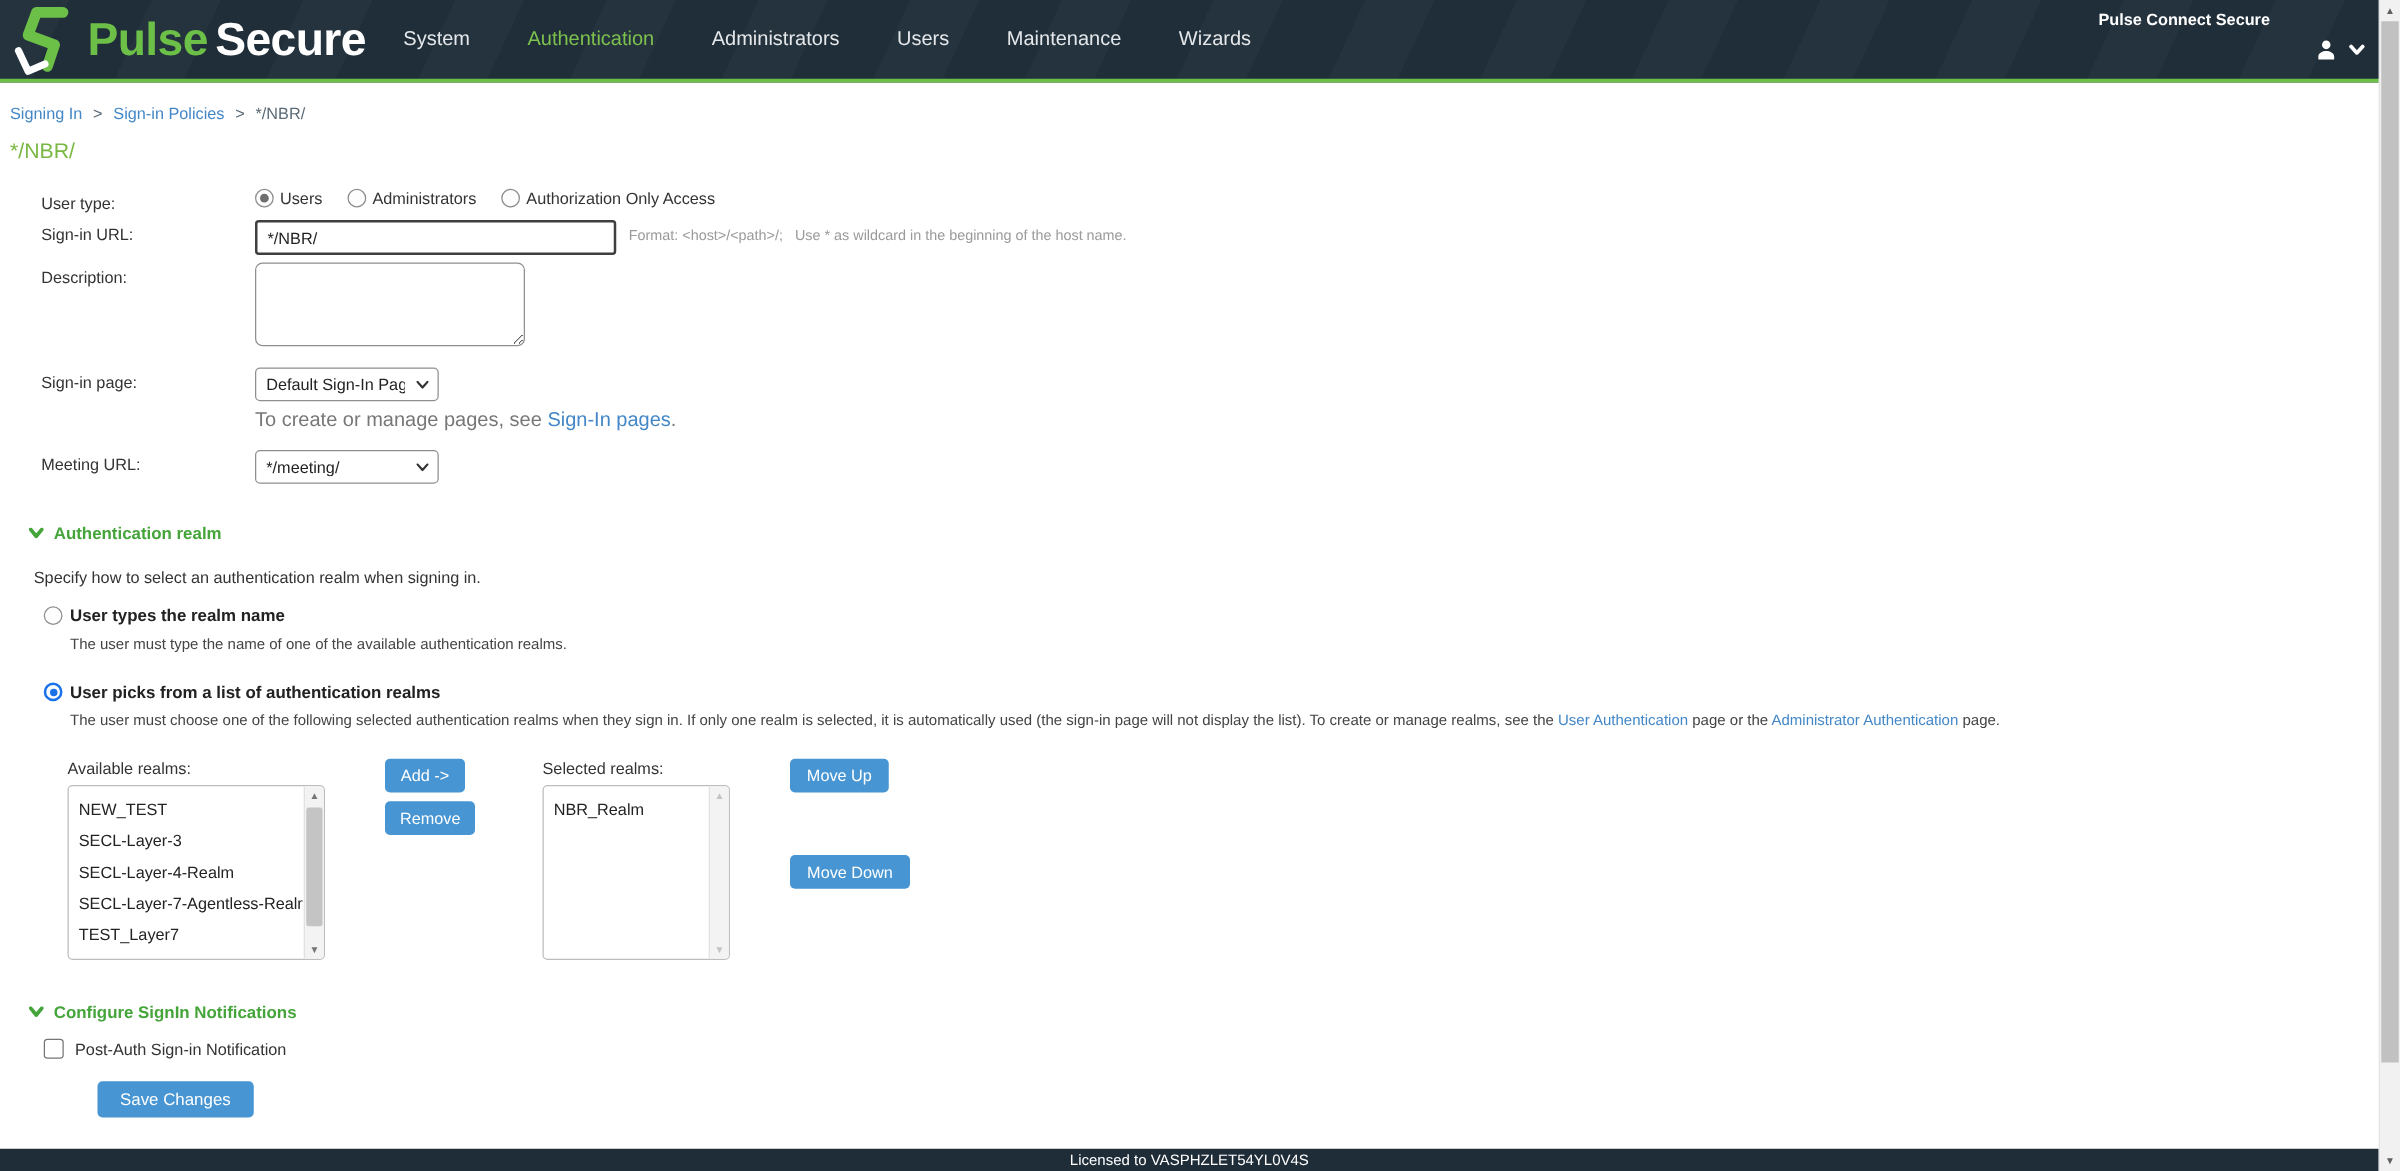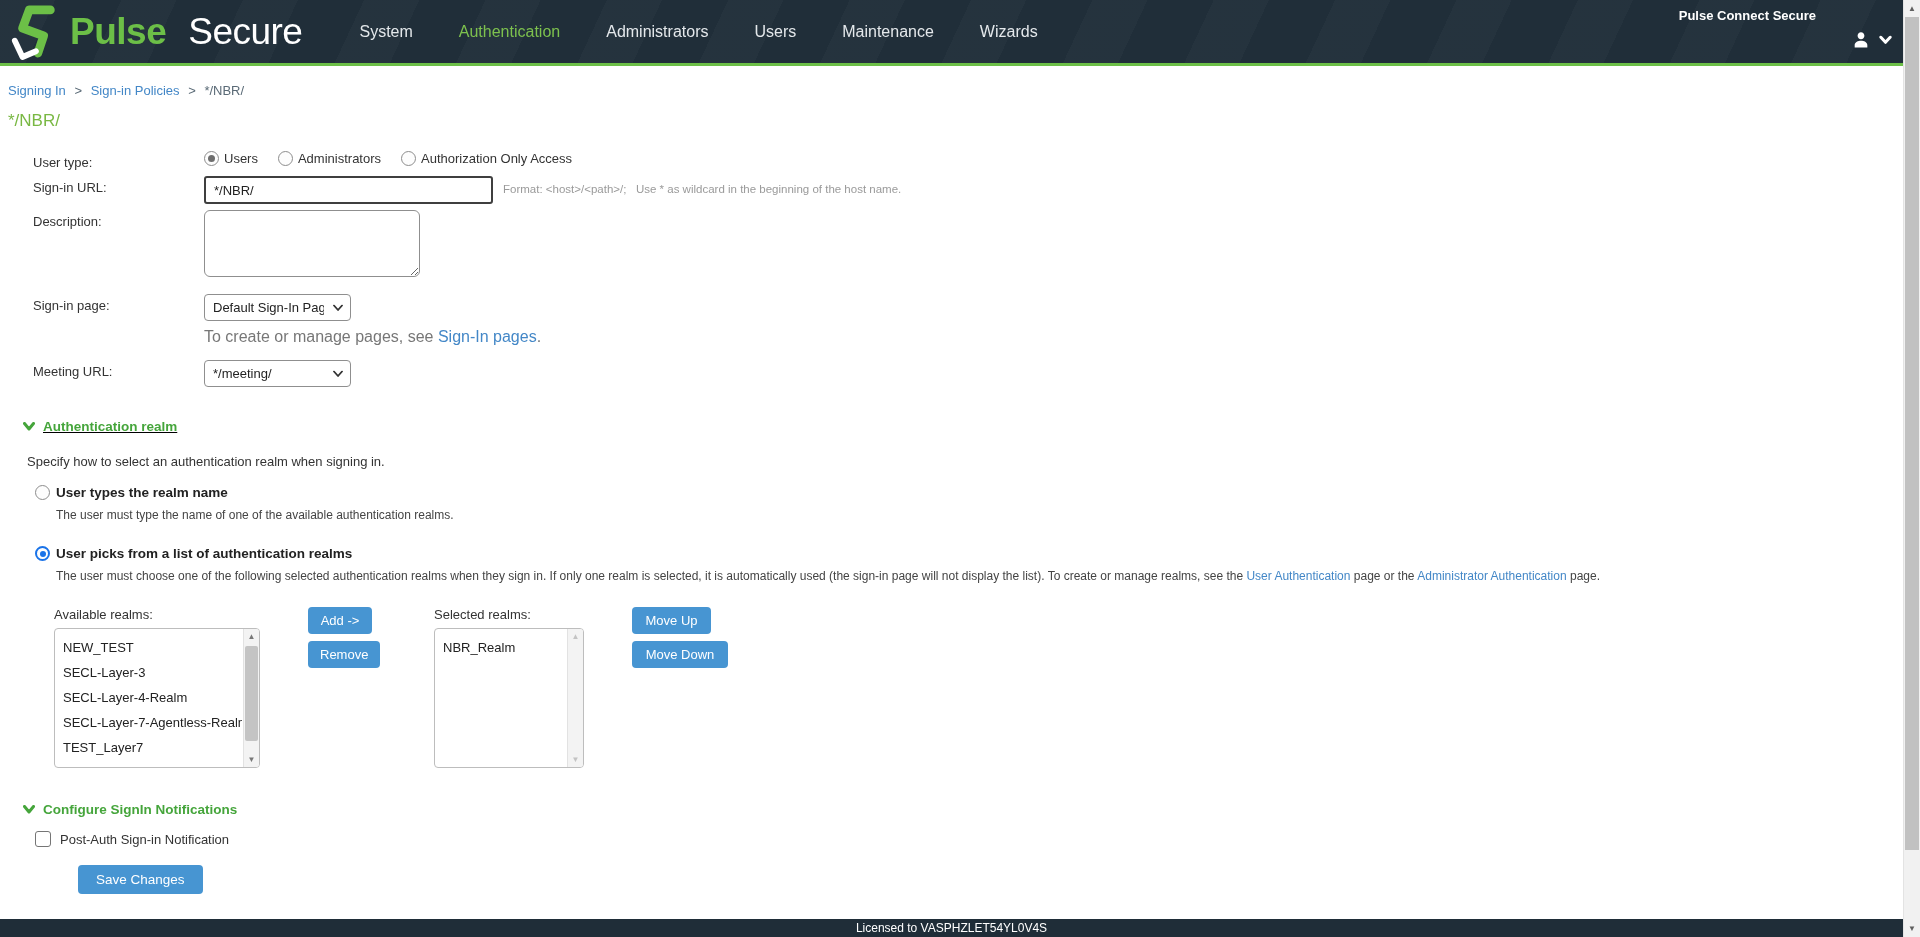--- a/index.html
+++ b/index.html
@@ -11,23 +11,23 @@
   .topbar {
     position:relative; height:66px; background:#202e39;
     background-image:repeating-linear-gradient(115deg, rgba(255,255,255,0.025) 0 50px, rgba(0,0,0,0) 50px 110px);
     border-bottom:3px solid #6cbf47;
     display:flex; align-items:center;
   }
   .brand { display:flex; align-items:center; padding-left:10px; }
   .brand-logo { margin-right:10px; }
   .brand-word { font-size:37px; letter-spacing:-0.5px; white-space:nowrap; }
   .brand-pulse { color:#6cbf47; font-weight:700; }
-  .brand-secure { color:#ffffff; font-weight:400; margin-left:22px; }
-
-  .mainnav { display:flex; align-items:flex-end; gap:46px; margin-left:57px; }
+  .brand-secure { color:#ffffff; font-weight:700; margin-left:6px; }
+
+  .mainnav { display:flex; align-items:flex-end; gap:46px; margin-left:30px; }
   .mainnav a { color:#e4e8eb; font-size:16px; text-decoration:none; cursor:pointer; }
   .mainnav a.active { color:#7dc14e; }
 
   .product-name { position:absolute; top:8px; right:104px; color:#ffffff; font-size:13px; font-weight:700; }
   .user-menu { position:absolute; top:30px; right:28px; display:flex; align-items:center; gap:8px; cursor:pointer; }
 
   
   .content { padding-left:8px; }
 
   .breadcrumb { padding-top:17px; font-size:13px; color:#5a6a76; }
@@ -73,21 +73,21 @@
   .sel-signin select { width:147px; }
   .sel-meeting select { width:147px; }
   .sel-notif select  { width:183px; }
 
   .sub-hint { font-size:16px; color:#777; margin-top:7px; margin-bottom:14px; }
   .sub-hint a { color:#4387c7; text-decoration:none; cursor:pointer; }
 
   
   .section-header { display:flex; align-items:center; gap:8px; margin-left:15px; }
   .section-header .sh-title { font-size:13.5px; font-weight:700; color:#45a53b; }
-  .sec-auth { margin-top:32px;text-decoration:underline; }
+  .sec-auth { margin-top:32px; }
   .sec-notif { margin-top:34px; }
 
   .intro-line { margin-top:20px; margin-left:19px; font-size:13px; color:#333; }
 
   .realm-option { margin-top:16px; margin-left:27px; }
   .realm-option .opt-head { display:flex; align-items:center; gap:6px; }
   .realm-option .opt-title { font-size:13.5px; font-weight:700; color:#222; }
   .realm-option .opt-desc { margin-top:8px; margin-left:21px; font-size:12px; color:#444; }
   .opt-desc a { color:#4387c7; text-decoration:none; cursor:pointer; }
   .realm-option.second { margin-top:24px; }
@@ -106,21 +106,21 @@
   .lb-arrow.up { top:0; } .lb-arrow.down { bottom:0; }
   .lb-arrow.disabled { color:#c3c3c3; }
   .lb-thumb { position:absolute; left:1px; right:1px; top:17px; height:95px; background:#c4c4c4; border-radius:2px; cursor:pointer; }
 
   .picker-buttons { display:flex; flex-direction:column; gap:7px; margin:0 14px 0 8px; padding-top:0; }
   .picker-buttons2 { display:flex; flex-direction:column; gap:7px; margin-left:8px; }
 
   .btn { background:#4795d2; color:#fff; border:none; border-radius:4px; font-size:13px;
          padding:6px 12px; cursor:pointer; font-family:"Liberation Sans", sans-serif; white-space:nowrap; text-align:center; }
   .btn-add { width:64px; } .btn-remove { width:72px; }
-  .btn-moveup { width:79px; } .btn-movedown { width:96px; }
+  .btn-moveup { width:79px; } .btn-movedown { width:96px;margin-top:43px; }
 
   
   .notif-row { display:flex; align-items:center; margin-left:27px; }
   .notif-row.first { margin-top:22px; }
   .notif-row.secondrow { margin-top:14px; }
   .cb { width:16px; height:16px; border:1.5px solid #757575; border-radius:3px; background:#fff;
         display:inline-flex; align-items:center; justify-content:center; cursor:pointer; flex:0 0 auto; }
   .cb svg { display:none; }
   .cb.checked { background:#1a73e8; border-color:#1a73e8; }
   .cb.checked svg { display:block; }

